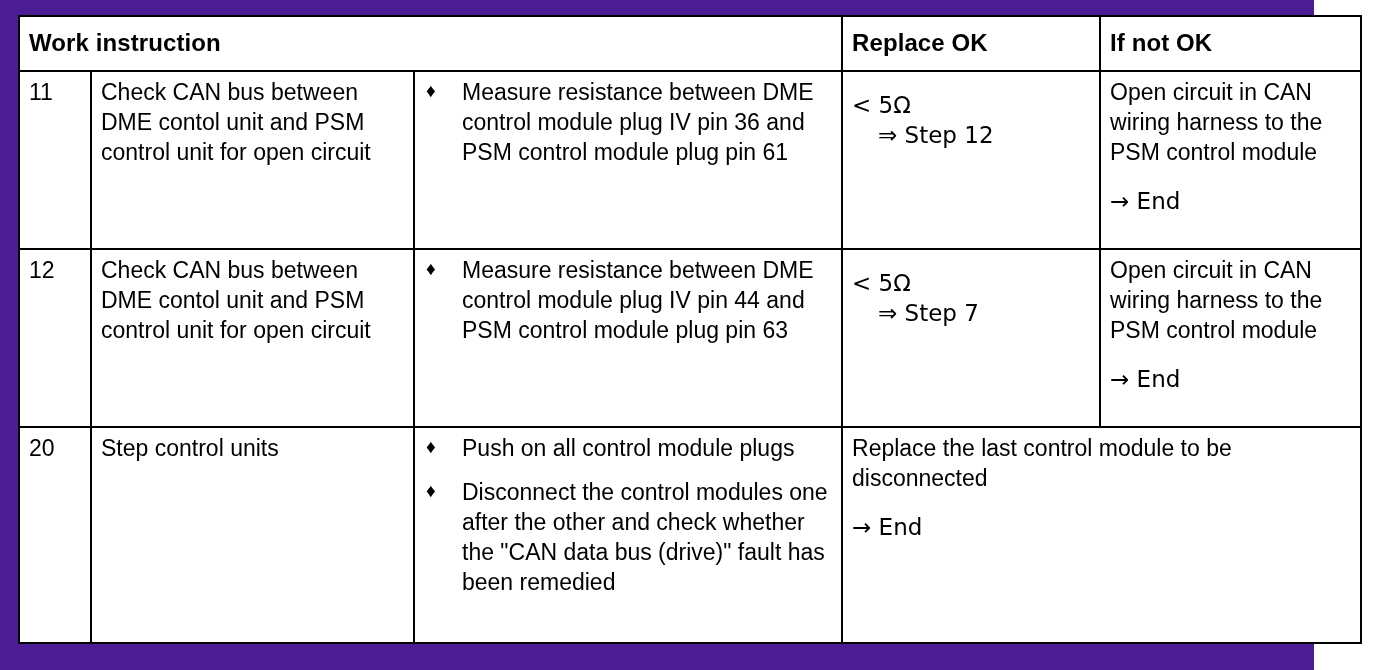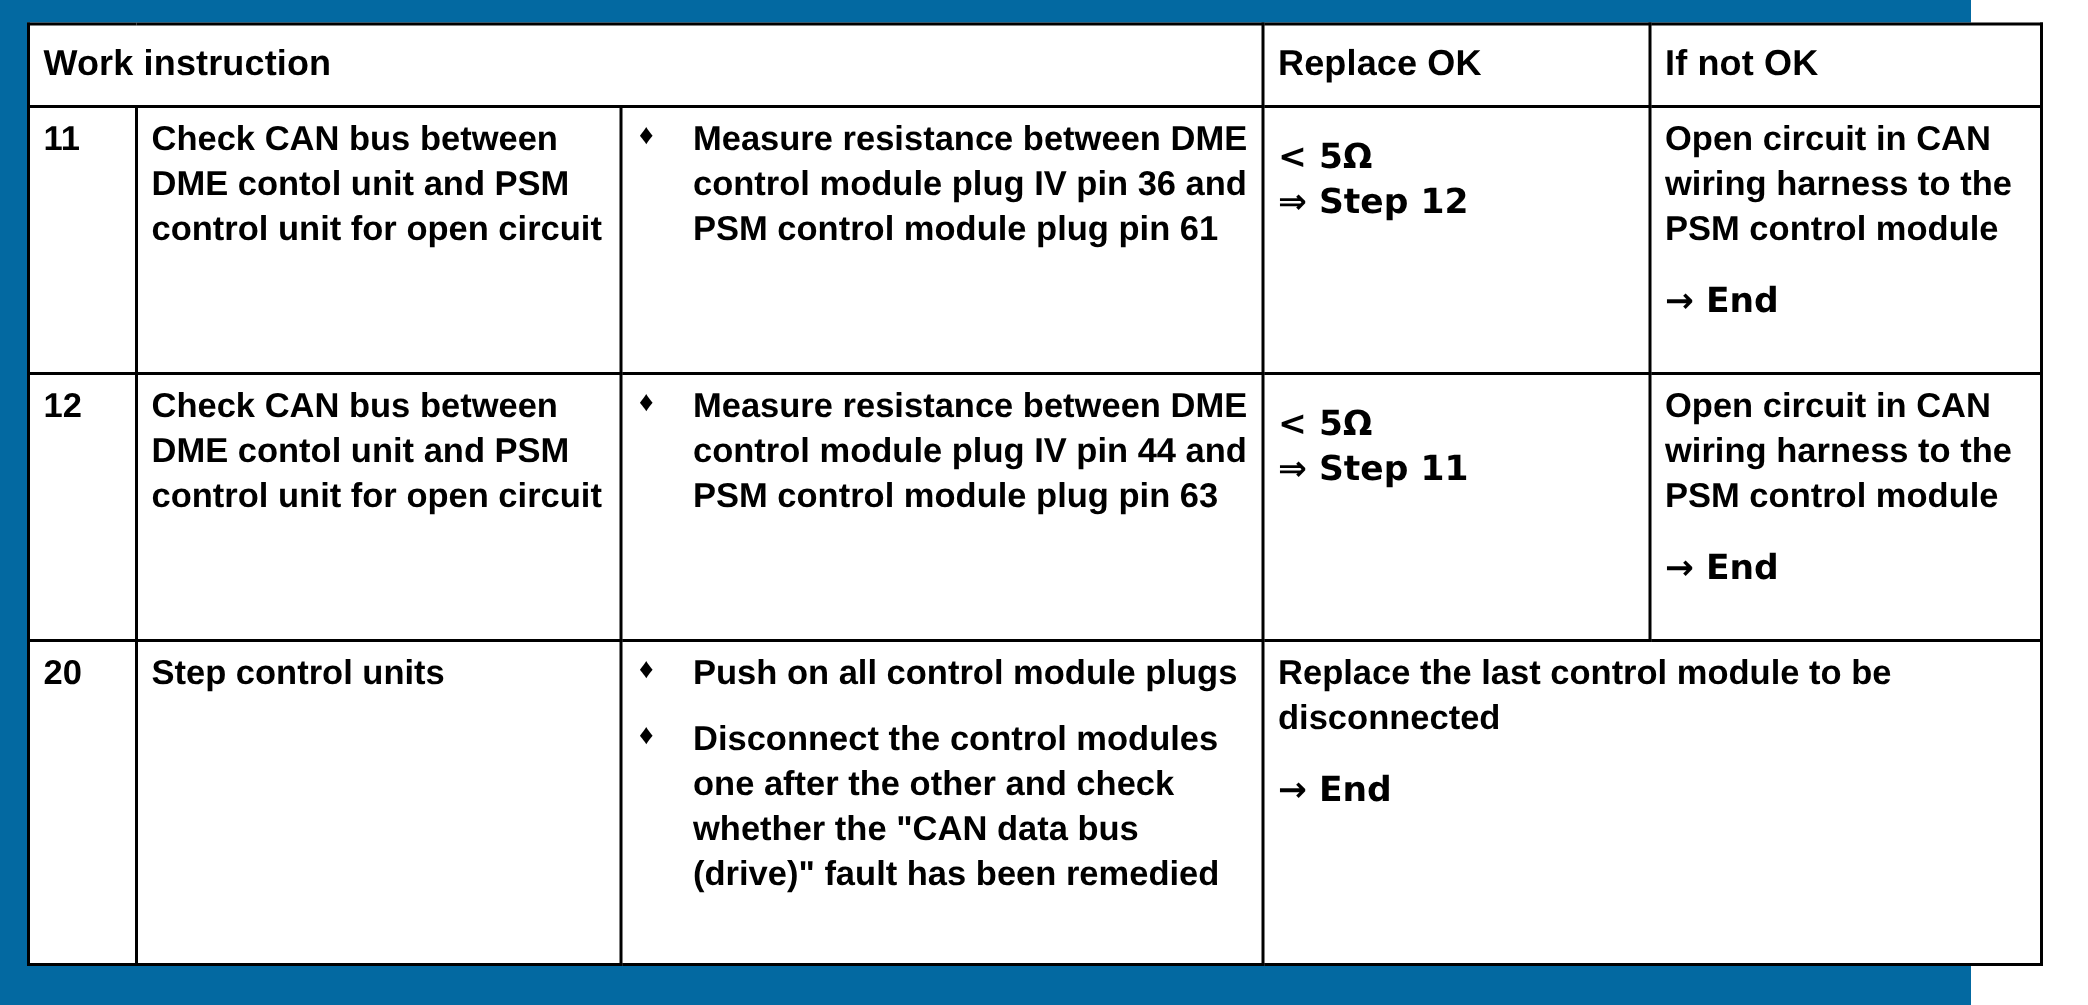--- a/index.html
+++ b/index.html
@@ -12,41 +12,41 @@
     height: 670px;
     font-family: "Liberation Sans", sans-serif;
     color: #000000;
     overflow: hidden;
   }
 
   #page {
     position: relative;
     width: 1314px;
     height: 670px;
-    background: #0369a1;
+    background: #4c1d95;
   }
 
   table.wi-table {
     position: absolute;
     left: 18px;
     top: 15px;
     width: 1342px;
     border-collapse: collapse;
     table-layout: fixed;
     background: #ffffff;
   }
 
   table.wi-table td,
   table.wi-table th {
     border: 2px solid #000000;
     vertical-align: top;
     padding: 6px 9px 10px 9px;
     font-size: 23px;
     line-height: 1.30;
-    font-weight: bold;
+    font-weight: normal;
     text-align: left;
     background: #ffffff;
   }
 
   
   col.c-step      { width: 72px; }
   col.c-desc      { width: 323px; }
   col.c-action    { width: 428px; }
   col.c-display   { width: 258px; }
   col.c-ifnot     { width: 261px; }
@@ -85,21 +85,21 @@
     position: absolute;
     left: 2px;
     top: 0px;
     font-size: 19px;
     line-height: 1.38;
   }
 
   .line { display: block; }
   .arrow-line { display: block; white-space: nowrap; }
   .omega { font-family: "DejaVu Sans", sans-serif; margin-top: 13px; }
-  .dbl-arrow { font-family: "DejaVu Sans", sans-serif; }
+  .dbl-arrow { font-family: "DejaVu Sans", sans-serif; margin-left: 26px; }
   .sgl-arrow { font-family: "DejaVu Sans", sans-serif; margin-top: 19px; }
 </style>
 </head>
 <body>
 
 <div id="page">
 
   <table class="wi-table">
     <colgroup>
       <col class="c-step">
@@ -144,21 +144,21 @@
         <td>
           <ul class="bullets">
             <li>
               <span class="bullet-glyph">♦</span>
               <span>Measure resistance between DME control module plug IV pin 44 and PSM control module plug pin 63</span>
             </li>
           </ul>
         </td>
         <td>
           <span class="line omega">&lt; 5Ω</span>
-          <span class="arrow-line dbl-arrow">⇒ Step 11</span>
+          <span class="arrow-line dbl-arrow">⇒ Step 7</span>
         </td>
         <td>
           <span class="line">Open circuit in CAN wiring harness to the PSM control module</span>
           <span class="arrow-line sgl-arrow">→ End</span>
         </td>
       </tr>
 
       <tr class="row-13">
         <td class="cell-step">20</td>
         <td>Step control units</td>

